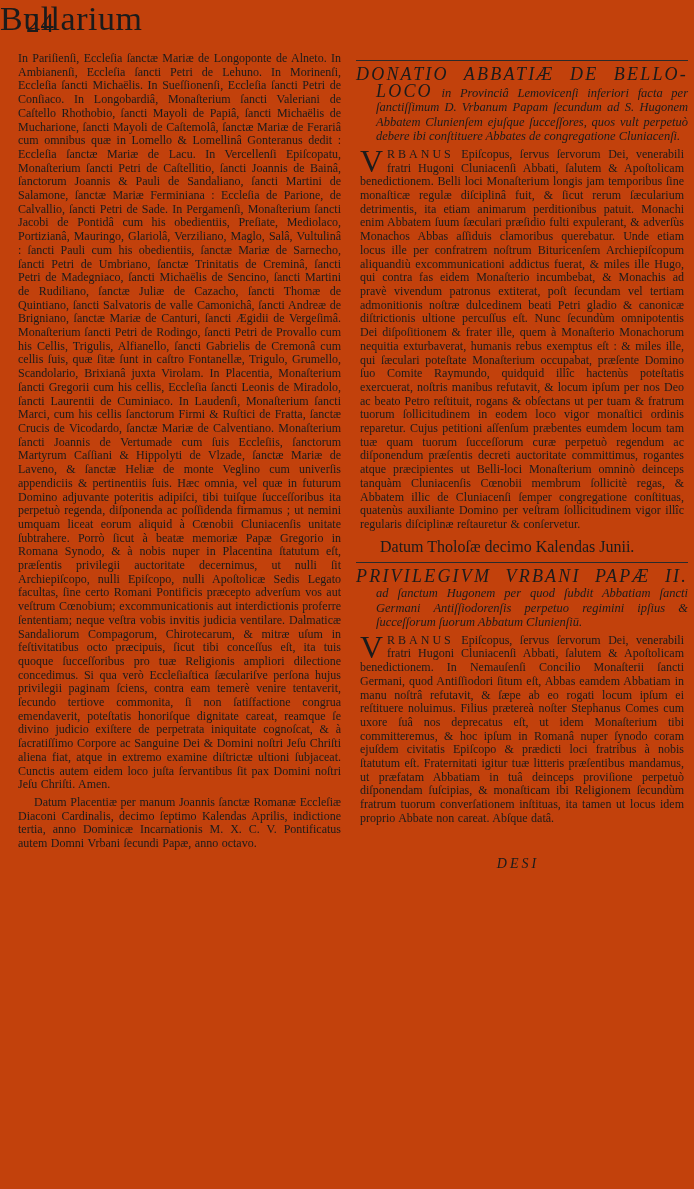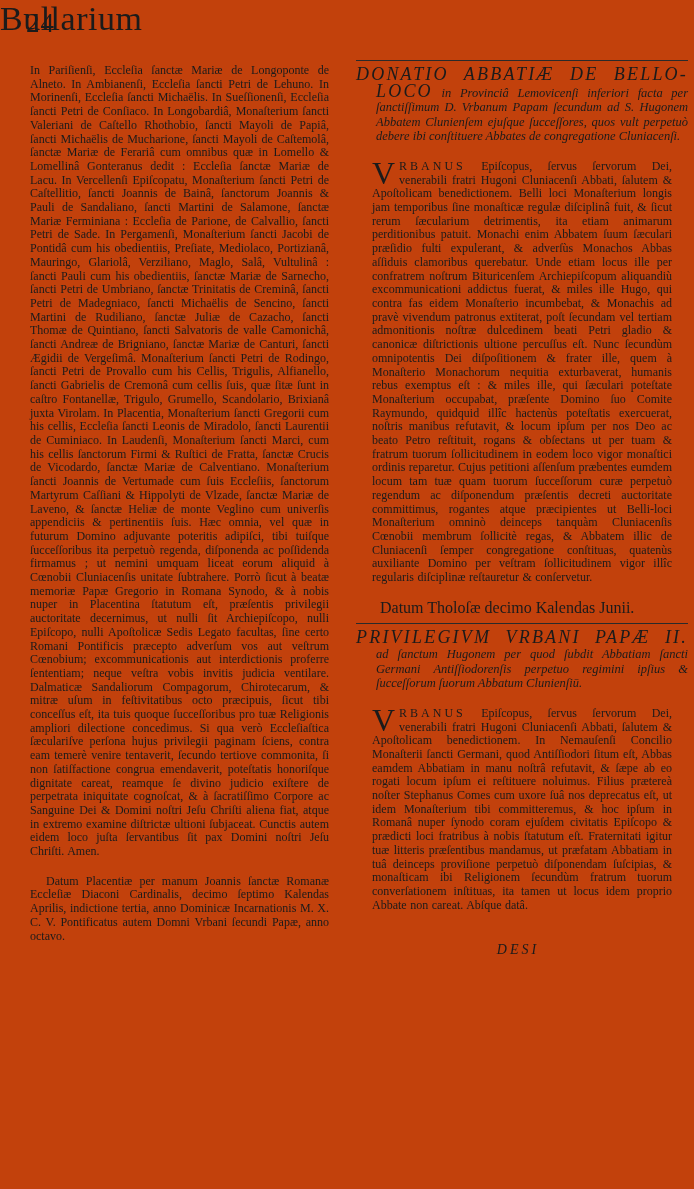--- a/index.html
+++ b/index.html
@@ -31,21 +31,21 @@
   .columns{
     display:flex;
     gap:11px;
     padding:2px 6px 0 14px;
     box-sizing:border-box;
   }
   .col{box-sizing:border-box;}
   .col-left{width:331px;}
   .col-right{width:332px;}
   .body-text{
-    margin:16px;
+    margin:4px;
     font-size:12px;
     line-height:13.7px;
     text-align:justify;
     word-spacing:.5px;
   }
   .indent{text-indent:16px;}
   .rule{
     border:none;border-top:1.5px solid #2a2a2a;
     margin:0 0 6px 0;
   }

